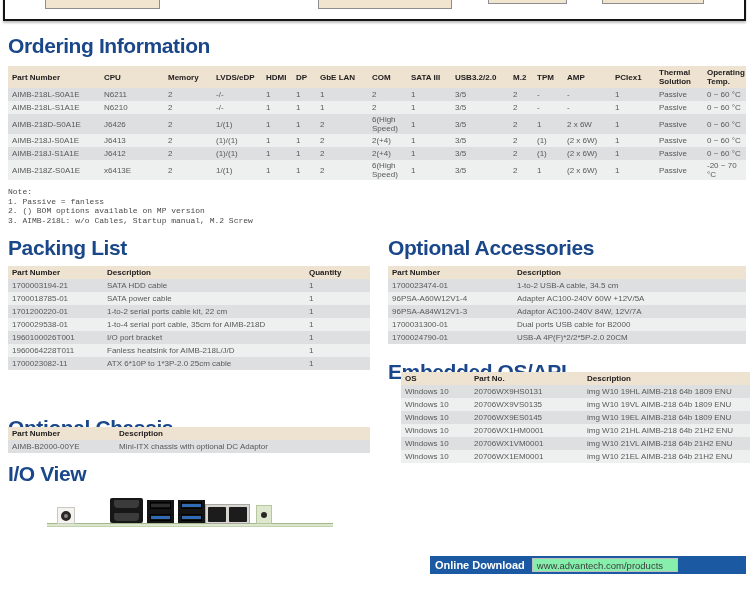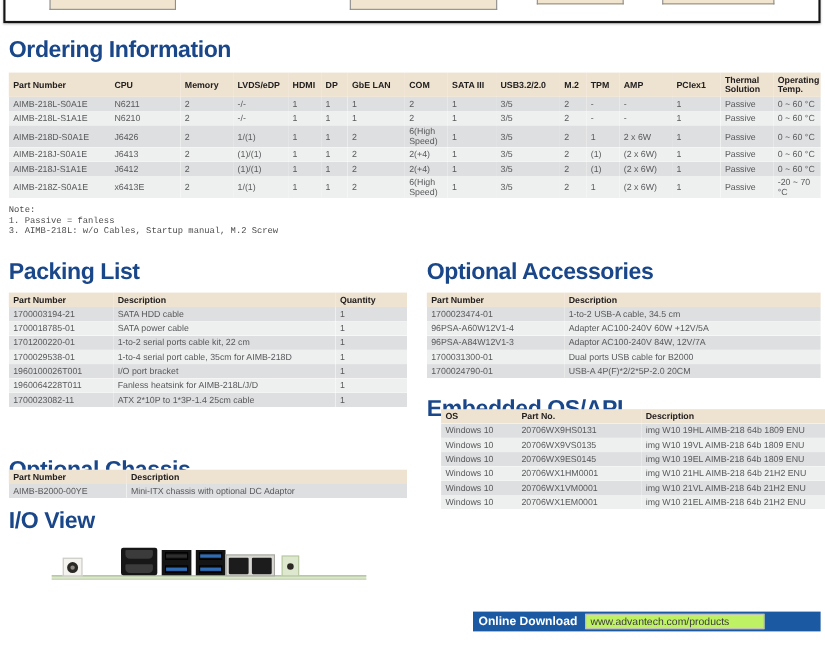--- a/index.html
+++ b/index.html
@@ -39,21 +39,21 @@
   .notes {
     position:absolute; left:8px; top:187px; font-size:8px; line-height:9.5px; color:#4b4b4b;font-family:Liberation Mono, monospace;
   }
   
   .footer-bar {
     position:absolute; left:430px; top:556px; width:316px; height:18px;
     background:#1b5aa3; display:flex; align-items:center;
   }
   .footer-label { color:#ffffff; font-weight:bold; font-size:11px; padding:0 7px 0 5px; white-space:nowrap; }
   .footer-urlbox {
-    background:#bef264; border:1px solid #bfbfbf; width:163px; height:14px;
+    background:#86efac; border:1px solid #bfbfbf; width:146px; height:14px;
     display:flex; align-items:center; padding-left:4px;
   }
   .footer-url { color:#3c3c3c; font-size:9.5px; white-space:nowrap; }
   
   .io-view { position:absolute; left:45px; top:496px; width:290px; height:36px; }
   .pcb-strip { position:absolute; left:2px; top:27px; width:286px; height:4px;
     background:#dbe6cc; border-top:1px solid #a3b98c; border-bottom:1px solid #c2d2ae; }
   .dc-jack { position:absolute; left:12px; top:11px; width:18px; height:17px;
     background:#f4f3f0; border:1px solid #c9c8c3; display:flex; align-items:center; justify-content:center; }
   .dc-jack .hole { width:10px; height:10px; border-radius:50%; border:3px solid #2c2925; background:#8a8a88; }
@@ -238,20 +238,21 @@
         <td>1</td>
         <td>Passive</td>
         <td>-20 ~ 70 °C</td>
       </tr>
     </tbody>
 </table>
 
 <div class="notes">
     <div>Note:</div>
     <div>1. Passive = fanless</div>
+    <div>2. () BOM options available on MP version</div>
     <div>3. AIMB-218L: w/o Cables, Startup manual, M.2 Screw</div>
   </div>
 
 <table style="left:8px; top:266px; width:362px;">
   <colgroup>
       <col style="width:95px">
       <col style="width:202px">
       <col style="width:65px">
     </colgroup>
   <thead>
@@ -287,21 +288,21 @@
         <td>I/O port bracket</td>
         <td>1</td>
       </tr>
       <tr>
         <td>1960064228T011</td>
         <td>Fanless heatsink for AIMB-218L/J/D</td>
         <td>1</td>
       </tr>
       <tr>
         <td>1700023082-11</td>
-        <td>ATX 2*10P to 1*3P-1.4 25cm cable</td>
+        <td>ATX 6*10P to 1*3P-2.0 25cm cable</td>
         <td>1</td>
       </tr>
     </tbody>
 </table>
 
 <table style="left:388px; top:266px; width:358px;">
   <colgroup>
       <col style="width:125px">
       <col style="width:233px">
     </colgroup>

